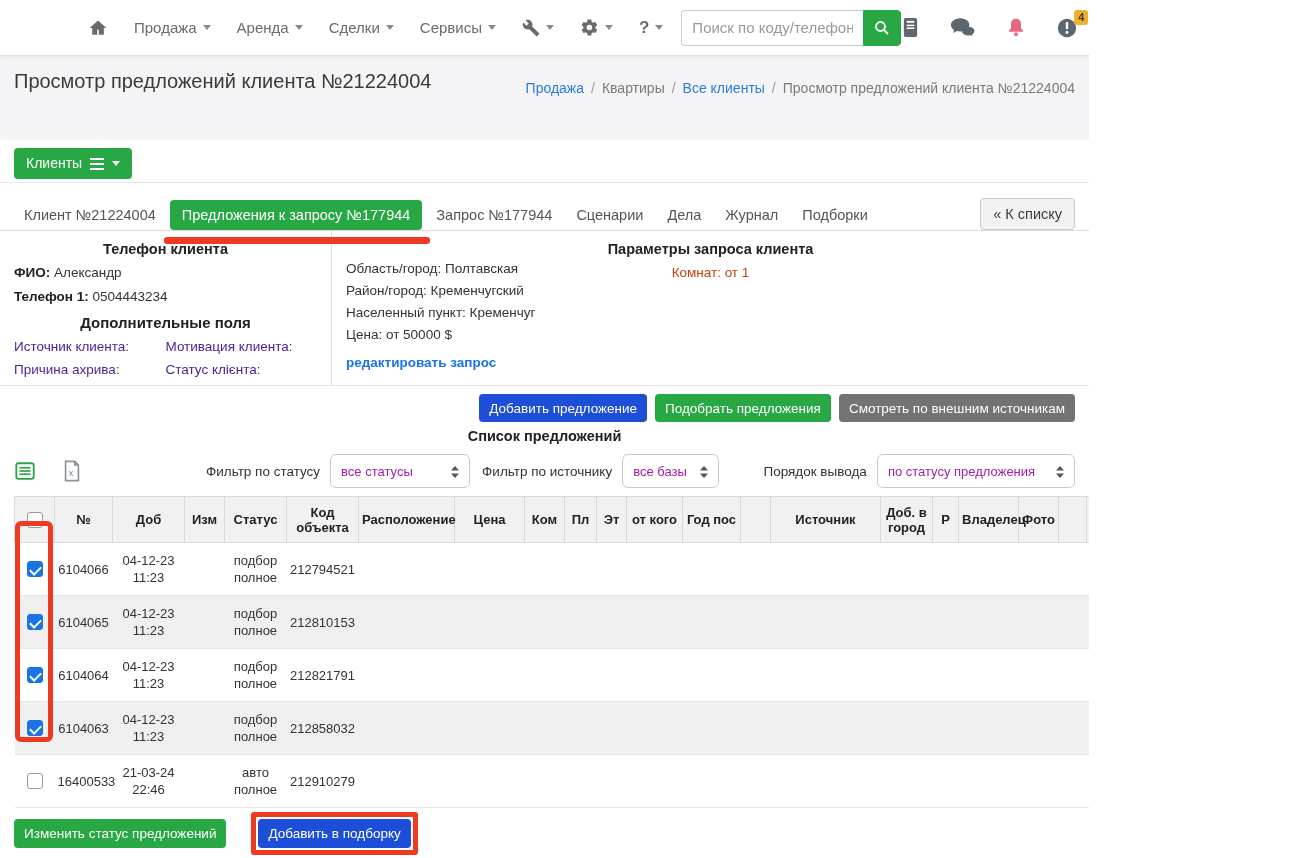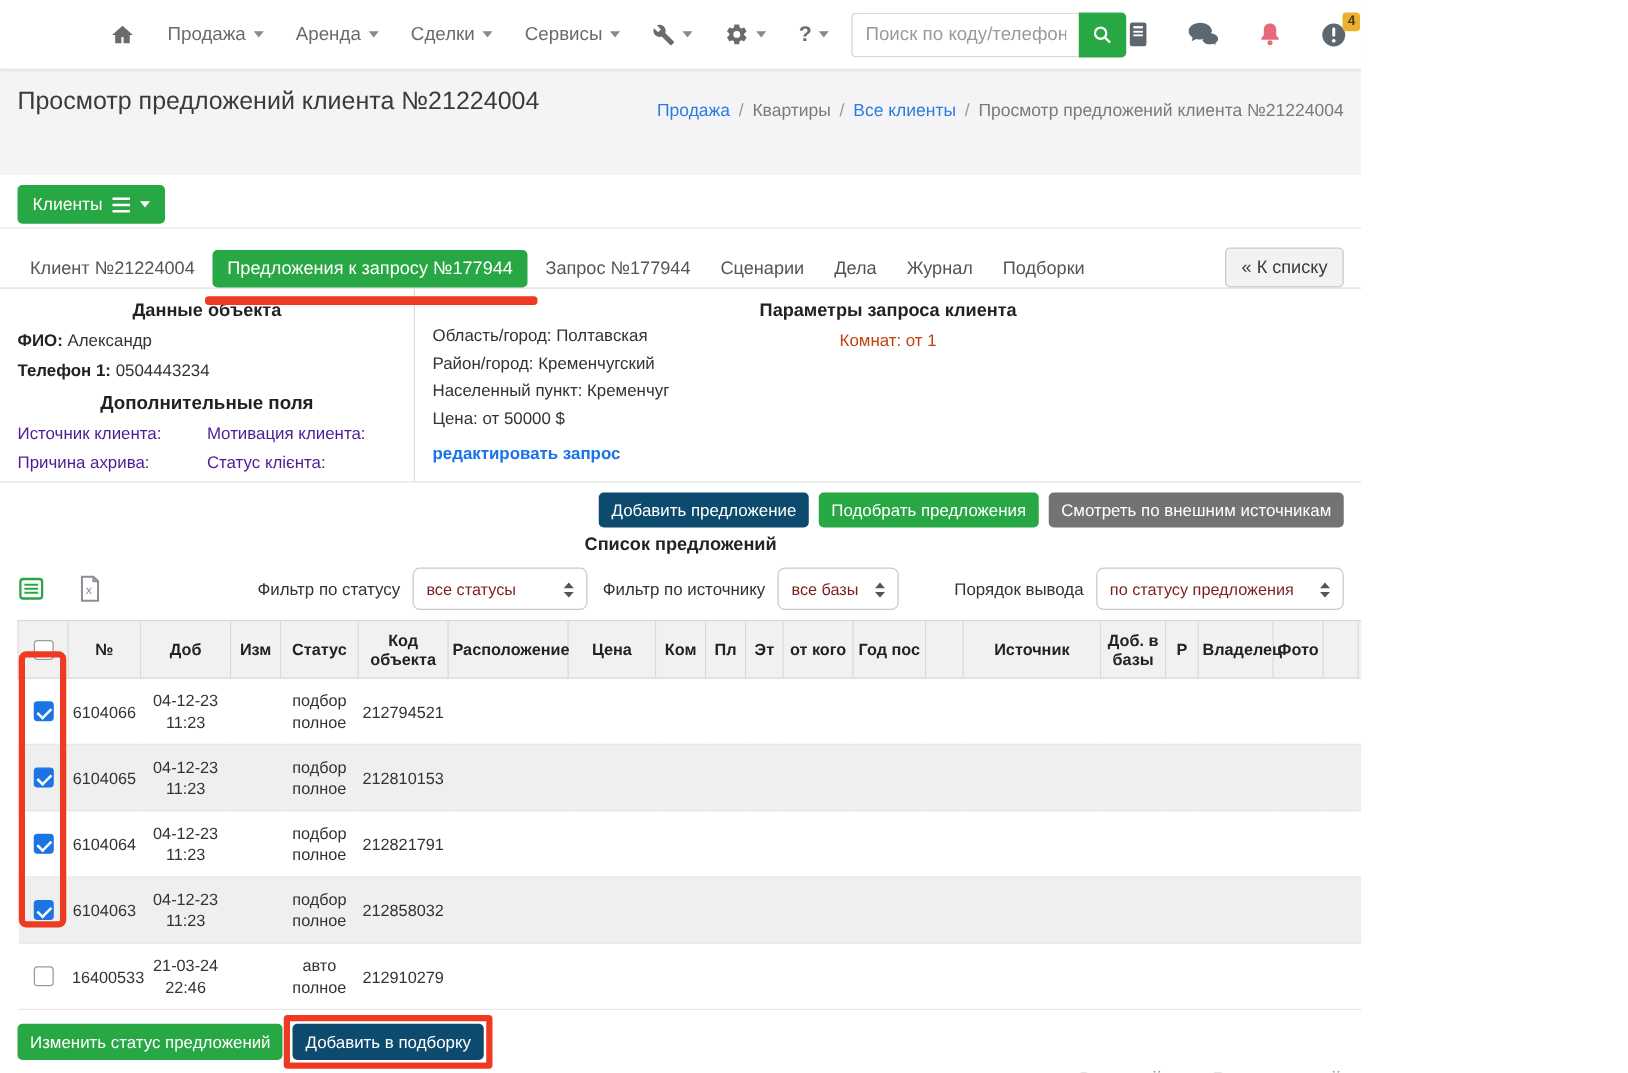--- a/index.html
+++ b/index.html
@@ -34,21 +34,21 @@
   .page-title { font-size:20px; font-weight:400; color:#3a3a3a; line-height:27px; width:420px; }
   .breadcrumb { font-size:14px; color:#7a7a7a; margin-top:12px; white-space:nowrap; }
   .breadcrumb a { color:#2b7ce0; text-decoration:none; cursor:pointer; }
   .breadcrumb .sep { color:#9a9a9a; margin:0 7px; }
 
   
   .toolbar { height:43px; padding:8px 14px 0 14px; border-bottom:1px solid #e7e7e7; }
   .btn { display:inline-flex; align-items:center; gap:8px; border:none; border-radius:4px;
       font-size:14px; font-family:inherit; cursor:pointer; padding:7px 12px; color:#fff; line-height:17px; }
   .btn-green { background:#28a745; }
-  .btn-blue  { background:#0c4a6e; }
+  .btn-blue  { background:#1d4ed8; }
   .btn-gray  { background:#737373; }
   .hamburger { display:inline-flex; flex-direction:column; gap:3px; }
   .hamburger i { width:14px; height:2px; background:#fff; display:block; }
 
   
   .tabbar { height:48px; display:flex; align-items:flex-end; padding:0 14px; border-bottom:1px solid #ddd; }
   .tabs { display:flex; align-items:center; gap:4px; }
   .tab { font-size:14.5px; color:#555; padding:7px 10px; cursor:pointer; white-space:nowrap; position:relative; }
   .tab.active { background:#28a745; color:#fff; border-radius:4px; padding:7px 12px; }
   .back-btn { margin-left:auto; background:#f2f2f2; border:1px solid #c9c9c9; border-radius:4px;
@@ -74,42 +74,42 @@
 
   
   .list-title { text-align:center; font-weight:bold; font-size:14.5px; margin-top:6px; height:22px; color:#222; }
   .filter-bar { display:flex; align-items:center; padding:2px 14px 0 14px; height:40px; }
   .view-icons { display:flex; align-items:center; gap:10px; }
   .view-icons .vi { cursor:pointer; display:flex; }
   .grid-icon { display:grid; grid-template-columns:8px 8px; grid-template-rows:8px 8px; gap:2px; }
   .grid-icon i { background:#555d66; display:block; border-radius:1px; }
   .flabel { font-size:13.5px; color:#333; margin-right:10px; white-space:nowrap; }
   .select { position:relative; height:34px; border:1px solid #c9c9c9; border-radius:6px; background:#fff;
-      display:flex; align-items:center; padding:0 26px 0 10px; font-size:13px; color:#7f1d1d; cursor:pointer; }
+      display:flex; align-items:center; padding:0 26px 0 10px; font-size:13px; color:#a21caf; cursor:pointer; }
   .select .arr { position:absolute; right:7px; top:9px; }
 
   
   table.offers { border-collapse:collapse; margin:6px 14px 0 14px; width:1274px; table-layout:fixed; }
   table.offers th { background:#f1f1f1; border:1px solid #d9d9d9; font-size:13px; font-weight:bold;
       color:#222; height:46px; text-align:center; padding:2px 3px; }
   table.offers td { border-bottom:1px solid #e7e7e7; font-size:13px; color:#333; height:53px;
       text-align:center; padding:2px 3px; vertical-align:middle; }
   table.offers tr.even td { background:#efefef; }
   td.code-cell { text-align:left; padding-left:6px; }
   .two-line { line-height:17px; }
   .cb { width:16px; height:16px; display:inline-block; border:1px solid #9a9a9a; border-radius:3px;
       background:#fff; position:relative; cursor:pointer; vertical-align:middle; }
   .cb.on { background:#1b74e4; border-color:#1b74e4; }
   .cb.on::after { content:""; position:absolute; left:4.5px; top:1.5px; width:5px; height:9px;
       border:solid #fff; border-width:0 2px 2px 0; transform:rotate(45deg); }
   .row-actions { display:flex; justify-content:flex-end; align-items:center; gap:16px; padding-right:6px; }
   .row-actions .ra { cursor:pointer; display:flex; }
 
   
-  .footer-btns { display:flex; gap:8px; padding:11px 14px 0 14px; align-items:flex-start; }
+  .footer-btns { display:flex; gap:32px; padding:11px 14px 0 14px; align-items:flex-start; }
   .footer-btns .btn { font-size:13.5px; padding:6px 10px; }
   .total-line { text-align:right; padding:8px 16px 0 0; font-size:14.5px; color:#222; }
 
   
   .ann { position:absolute; border:5px solid #ee3a23; border-radius:6px; pointer-events:none; z-index:20; }
   .ann-underline { position:absolute; left:-6px; right:-8px; bottom:-14px; height:7px; background:#ee3a23;
       border-radius:3px; pointer-events:none; }
   .ann-box-wrap { position:relative; display:inline-block; }
   .ann-btn { position:absolute; left:-7px; top:-7px; right:-7px; bottom:-7px; border:5px solid #ee3a23;
       border-radius:3px; pointer-events:none; }
@@ -235,21 +235,21 @@
         <span class="tab">Сценарии</span>
         <span class="tab">Дела</span>
         <span class="tab">Журнал</span>
         <span class="tab">Подборки</span>
       </div>
     <button class="back-btn">« К списку</button>
   </div>
 
   <div class="info">
     <div class="info-left">
-      <div class="sec-title">Данные объекта</div>
+      <div class="sec-title">Телефон клиента</div>
       <div class="kv">
         <b>ФИО:</b> <span>Александр</span>
       </div>
       <div class="kv">
         <b>Телефон 1:</b> <span>0504443234</span>
       </div>
       <div class="sec-title" style="font-size:15px;margin-top:10px;">Дополнительные поля</div>
       <div class="extra-grid" id="extra-grid">
           <div>Источник клиента:</div>
           <div>Мотивация клиента:</div>
@@ -355,21 +355,21 @@
           <th>Код объекта</th>
           <th>Расположение</th>
           <th>Цена</th>
           <th>Ком</th>
           <th>Пл</th>
           <th>Эт</th>
           <th>от кого</th>
           <th>Год пос</th>
           <th></th>
           <th>Источник</th>
-          <th>Доб. в базы</th>
+          <th>Доб. в город</th>
           <th>Р</th>
           <th>Владелец</th>
           <th>Фото</th>
           <th></th>
           <th>Комментарий</th>
           <th></th>
         </tr>
       </thead>
     <tbody id="tbody">
         <tr class="odd">

